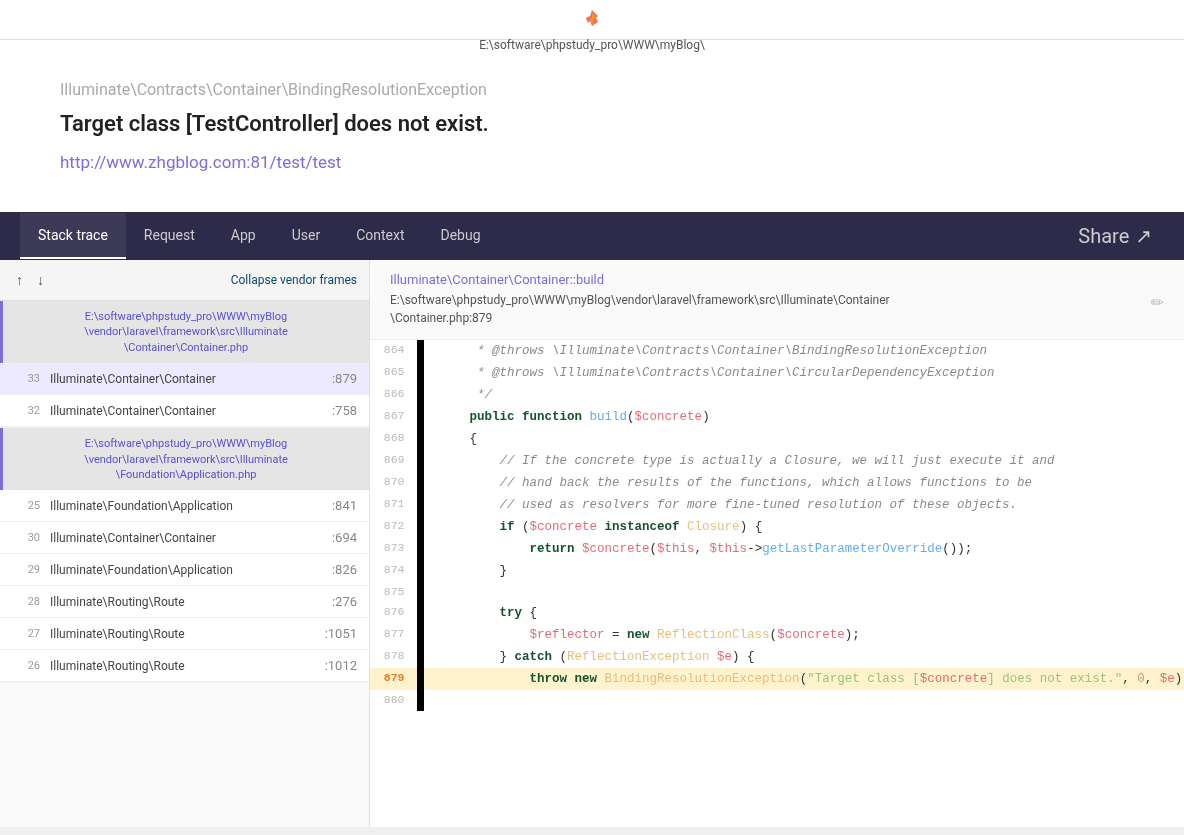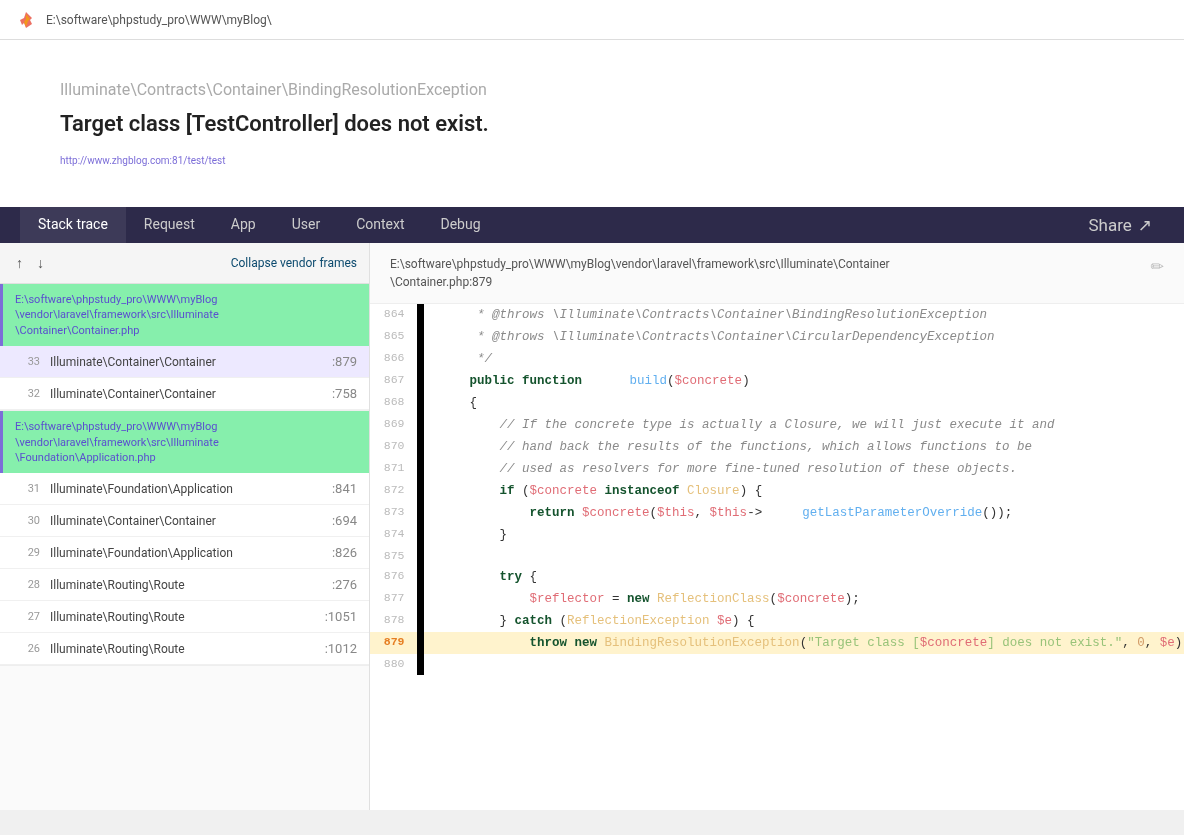--- a/index.html
+++ b/index.html
@@ -11,20 +11,21 @@
     }
     
     .title-bar {
       background: #fff;
       border-bottom: 1px solid #ddd;
       padding: 8px 16px;
       display: flex;
       align-items: center;
       gap: 10px;
       height: 40px;
+      flex-direction: column;
     }
     .title-bar-logo {
       width: 20px;
       height: 20px;
       display: flex;
       align-items: center;
       justify-content: center;
     }
     .title-bar-path {
       font-size: 12px;
@@ -42,48 +43,48 @@
       margin-bottom: 12px;
     }
     .exception-message {
       font-size: 22px;
       font-weight: 600;
       color: #222;
       margin-bottom: 16px;
     }
     .exception-url {
       color: #7c6ed8;
-      font-size: 10px;
+      font-size: 17px;
       text-decoration: none;
     }
     
     .tabs-bar {
       background: #2d2a4a;
       display: flex;
       align-items: center;
       padding: 0 20px;
-      height: 36px;
+      height: 48px;
     }
     .tab-item {
       color: #ccc;
       padding: 14px 18px;
       cursor: pointer;
       font-size: 14px;
       border-bottom: 2px solid transparent;
       transition: color 0.2s;
     }
     .tab-item.active {
       color: #fff;
       border-bottom: 2px solid #fff;
       background: rgba(255,255,255,0.08);
     }
     .share-btn {
       margin-left: auto;
       color: #ccc;
-      font-size: 17px;
+      font-size: 20px;
       cursor: pointer;
       display: flex;
       align-items: center;
       gap: 6px;
       padding: 8px 12px;
     }
     
     .main-content {
       display: flex;
       height: calc(835px - 40px - 180px - 48px);
@@ -123,26 +124,27 @@
       font-size: 12px;
       cursor: pointer;
       text-decoration: none;
       margin-left: 12px;
     }
     
     .frame-group {
       border-bottom: 1px solid #eee;
     }
     .frame-file-header {
-      background: #86efac;
+      background: #e5e5e5;
       padding: 8px 12px;
       font-size: 11px;
       color: #5a4fcf;
       line-height: 1.4;
       border-left: 3px solid #7c6ed8;
+      text-align: center;
     }
     .frame-item {
       display: flex;
       align-items: center;
       padding: 8px 12px;
       border-bottom: 1px solid #f0f0f0;
       cursor: pointer;
       background: #fff;
     }
     .frame-item.active { background: #ede9ff; }
@@ -229,21 +231,21 @@
       white-space: pre;
       color: #333;
     }
     .code-table tr.highlight-line td.line-num {
       color: #e67e22;
       background: #fff3cd;
       font-weight: bold;
     }
     
     .kw { color: #14532d; font-weight: 600; } 
-    .fn { color: #61afef; margin-left: 40px; } 
+    .fn { color: #61afef; } 
     .str { color: #98c379; } 
     .var { color: #e06c75; } 
     .comment { color: #8a8a8a; font-style: italic; }
     .num { color: #d19a66; }
     .cls { color: #e5c07b; }
   </style>
 </head>
 <body>
 
 <div class="title-bar">
@@ -301,21 +303,21 @@
         <span class="frame-class">Illuminate\Container\Container</span>
         <span class="frame-line">:758</span>
       </div>
     </div>
 
     <div class="frame-group">
       <div class="frame-file-header">
         E:\software\phpstudy_pro\WWW\myBlog<br>\vendor\laravel\framework\src\Illuminate<br>\Foundation\Application.php
       </div>
       <div class="frame-item">
-        <span class="frame-number">31</span>
+        <span class="frame-number">25</span>
         <span class="frame-class">Illuminate\Foundation\Application</span>
         <span class="frame-line">:841</span>
       </div>
       <div class="frame-item">
         <span class="frame-number">30</span>
         <span class="frame-class">Illuminate\Container\Container</span>
         <span class="frame-line">:694</span>
       </div>
       <div class="frame-item">
         <span class="frame-number">29</span>
@@ -335,20 +337,21 @@
       <div class="frame-item">
         <span class="frame-number">26</span>
         <span class="frame-class">Illuminate\Routing\Route</span>
         <span class="frame-line">:1012</span>
       </div>
     </div>
   </div>
 
   <div class="code-panel">
     <div class="code-panel-header">
+      <div class="code-file-class">Illuminate\Container\Container::build</div>
       <div class="code-file-path">
         <span>E:\software\phpstudy_pro\WWW\myBlog\vendor\laravel\framework\src\Illuminate\Container<br>\Container.php:879</span>
         <span class="edit-icon">✏</span>
       </div>
     </div>
 
     <div class="code-area">
       <table class="code-table">
         <tbody>
           <tr>

